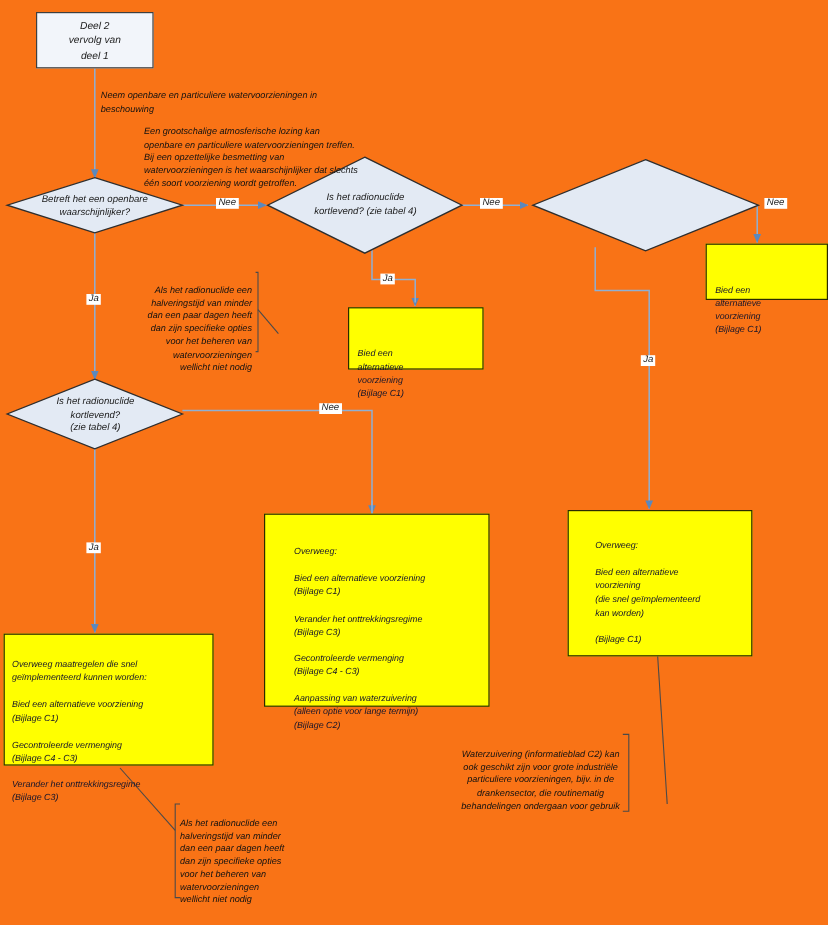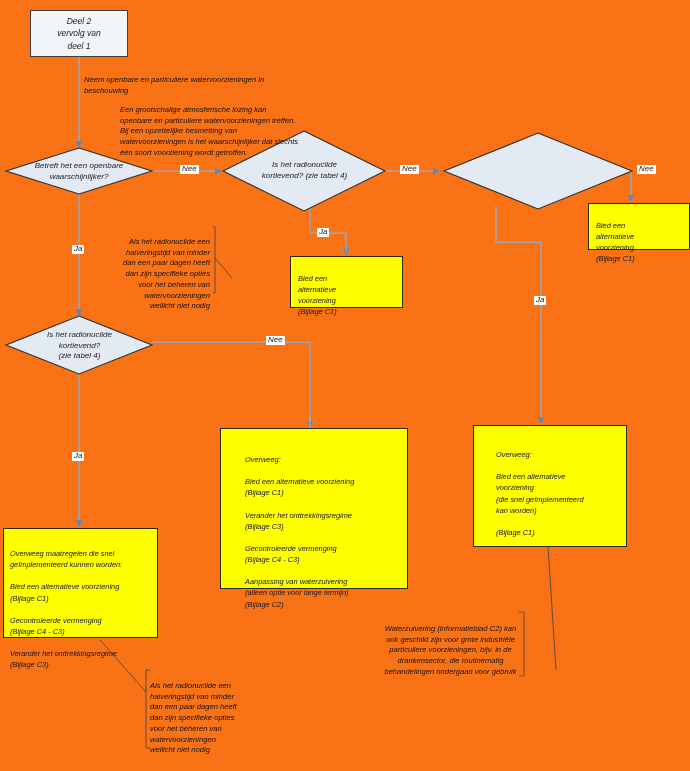--- a/index.html
+++ b/index.html
@@ -38,21 +38,21 @@
     line-height: 1.45;
     color: #1b1b1b;
   }
   
   .yel {
     background: #ffff00;
     border: 1.4px solid #2b2b00;
     font-size: 7.4px;
     line-height: 1.5;
     color: #14142b;
-    padding: 5px 7px;
+    padding: 21px 7px;
     box-sizing: border-box;
     white-space: pre-line;
   }
   
   .dialab {
     position: absolute;
     text-align: center;
     font-size: 8px;
     line-height: 1.35;
     color: #1b1b1b;
@@ -193,21 +193,21 @@
     <span>Overweeg:
 
 Bied een alternatieve
 voorziening
 (die snel geïmplementeerd
 kan worden)
 
 (Bijlage C1)</span>
   </div>
 
-  <div class="node yel" style="left:3px;top:528px;width:155px;height:110px; padding:8px 0 0 6px;">
+  <div class="node yel" style="left:3px;top:528px;width:175px;height:110px; padding:8px 0 0 6px;">
     <span> Overweeg maatregelen die snel
 geïmplementeerd kunnen worden:
 
 Bied een alternatieve voorziening
 (Bijlage C1)
 
 Gecontroleerde vermenging
 (Bijlage C4 - C3)
 
 Verander het onttrekkingsregime

